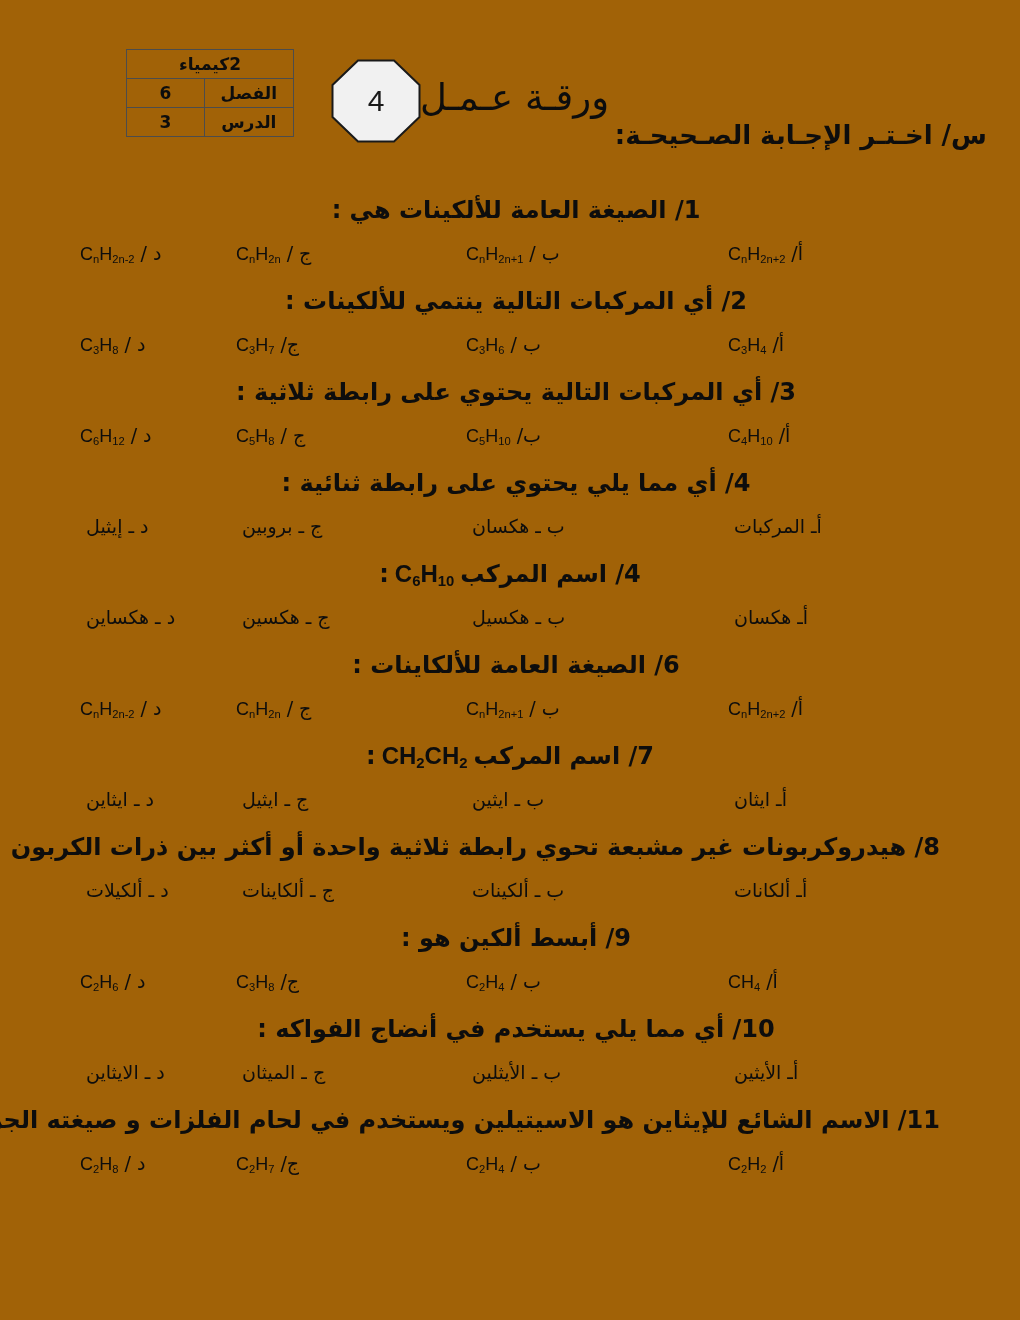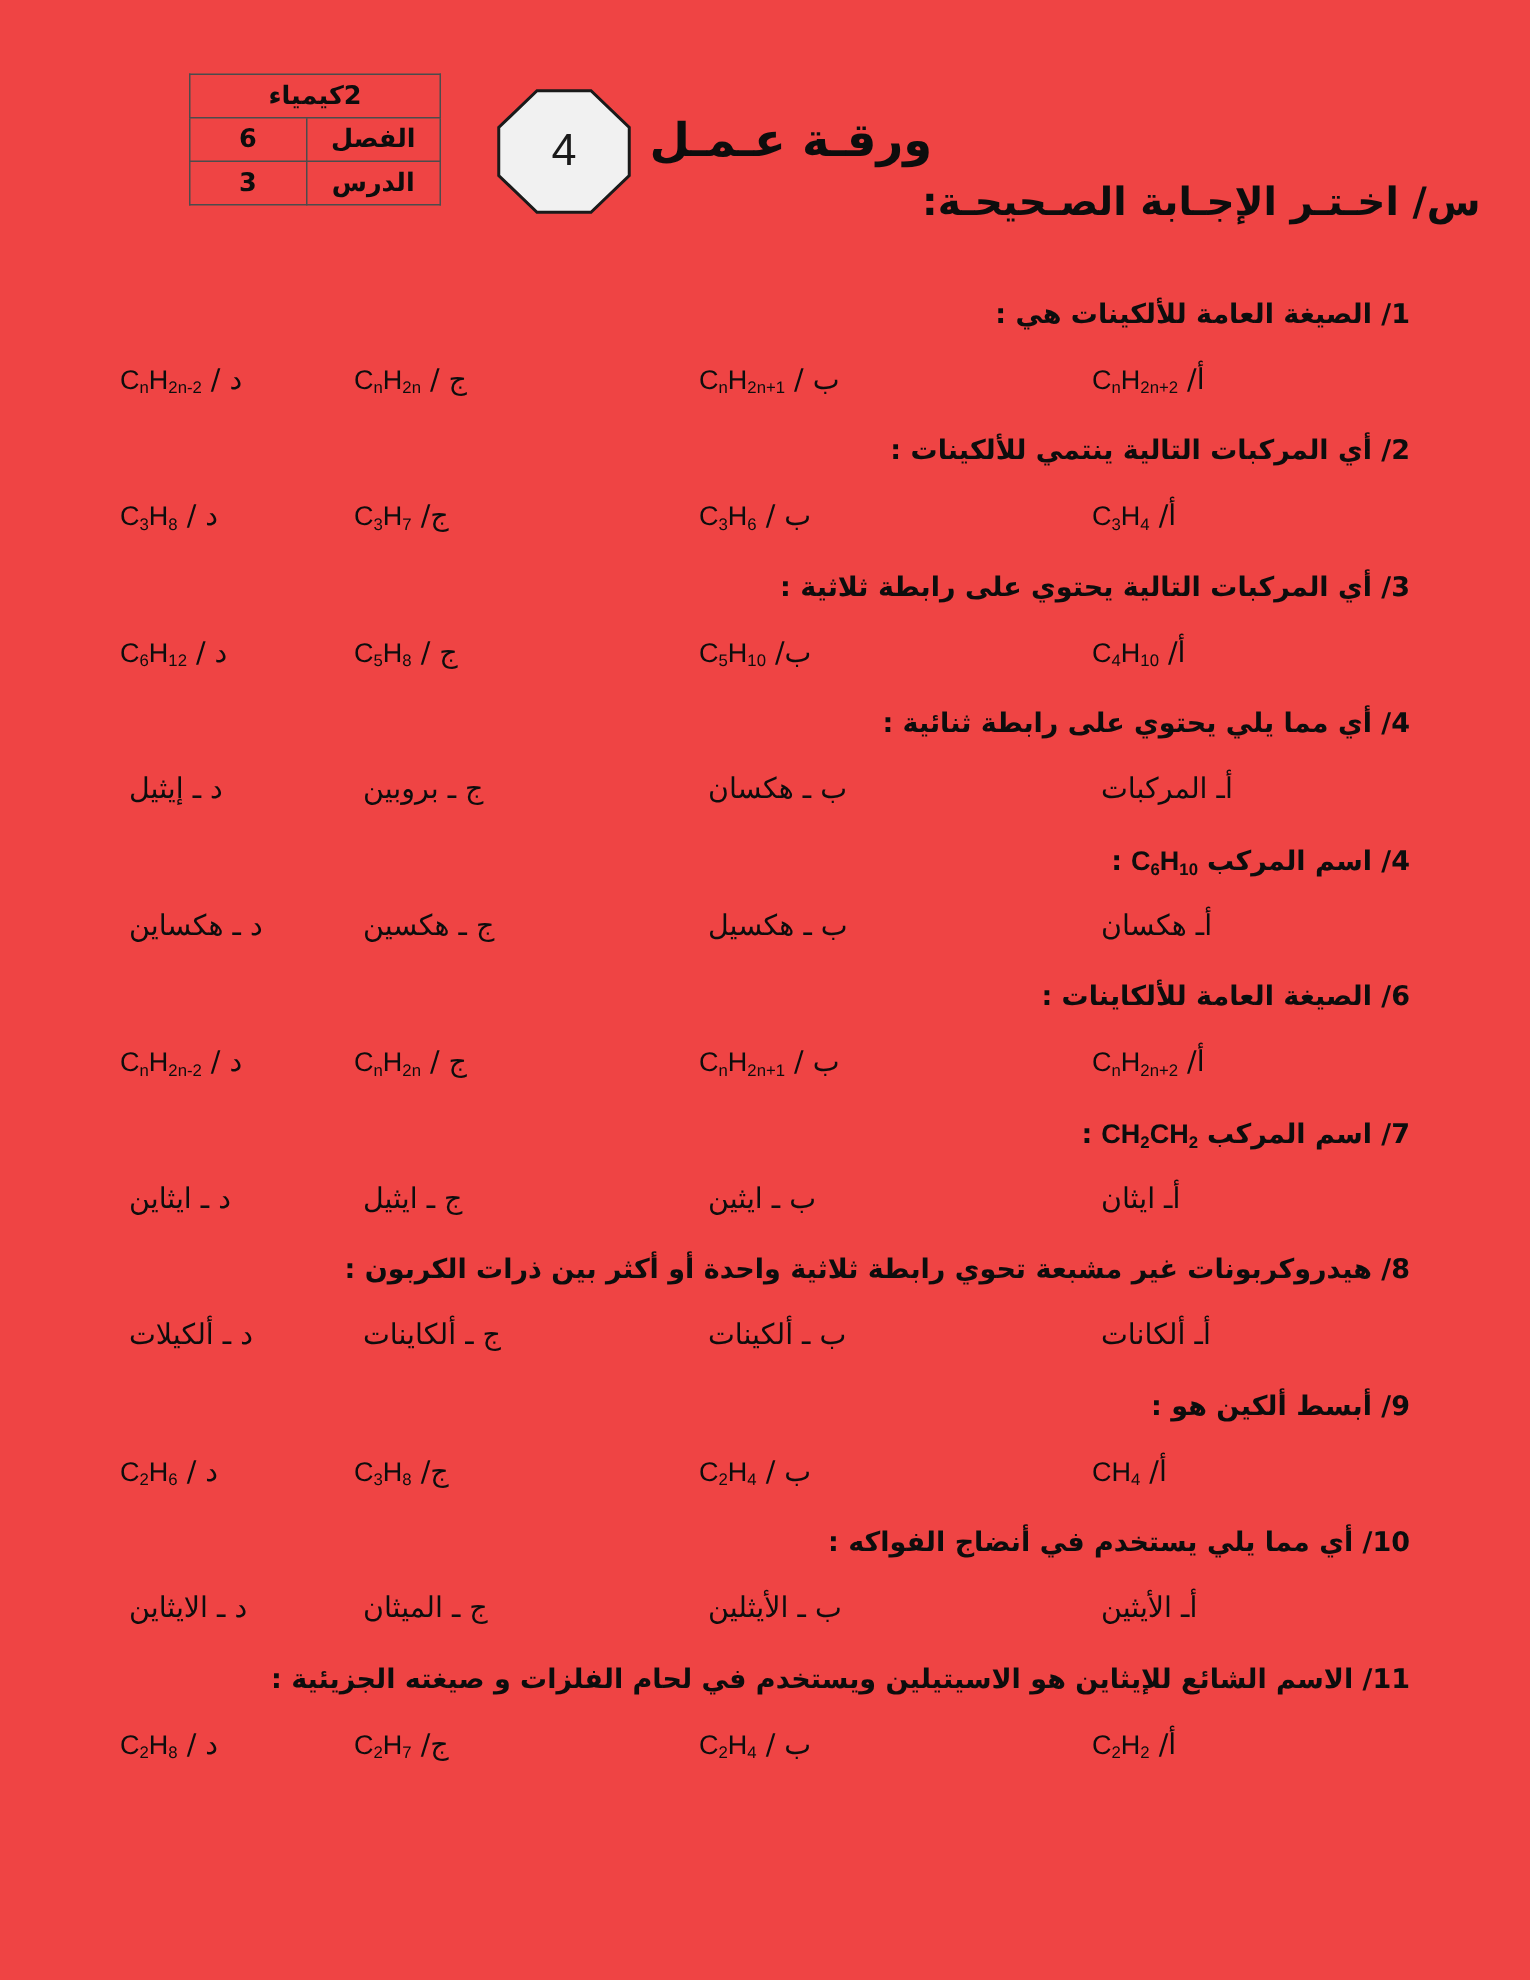--- a/index.html
+++ b/index.html
@@ -1,19 +1,19 @@
 <!DOCTYPE html>
 <html lang="ar"><head>
 <meta charset="utf-8">
 <style>
   html,body{margin:0;padding:0;background:#ffffff;}
   .page{
     position:relative;
     width:1020px;height:1320px;
-    background:#ef4444;
+    background:#a16207;
     color:#0d0d0d;
     font-family:"DejaVu Sans",sans-serif;
     overflow:hidden;
   }
   
   .info-table{
     position:absolute;left:126px;top:49px;
     width:168px;
     border-collapse:collapse;
     direction:rtl;
@@ -30,36 +30,36 @@
   .badge{position:absolute;left:331px;top:59px;width:90px;height:84px;}
   .badge svg{display:block;}
   .badge-num{
     position:absolute;left:0;top:0;width:100%;height:100%;
     display:flex;align-items:center;justify-content:center;
     font-size:30px;color:#1a1a1a;
     font-family:"Liberation Sans",sans-serif;
   }
   
   .ws-title{
-    position:absolute;left:433px;top:76px;
-    font-size:31px;font-weight:bold;
+    position:absolute;left:420px;top:76px;
+    font-size:37px;font-weight:normal;
     direction:rtl;white-space:nowrap;
   }
   .prompt{
     position:absolute;right:33px;top:120px;
     font-size:26px;font-weight:bold;
     direction:rtl;white-space:nowrap;
   }
   
   .questions{position:absolute;top:196px;left:0;right:0;}
   .question{height:91px;}
   .q-text{
-    direction:rtl;text-align:right;
+    direction:rtl;text-align:center;
     margin:0 80px 0 80px;
-    font-size:18px;font-weight:bold;
+    font-size:24px;font-weight:bold;
     line-height:28px;height:46px;
     white-space:nowrap;
   }
   .q-formula{
     direction:ltr;unicode-bidi:isolate;display:inline-block;
     margin:0 6px;font-weight:bold;
     font-family:Liberation Sans, sans-serif;
   }
   .options{
     direction:rtl;

